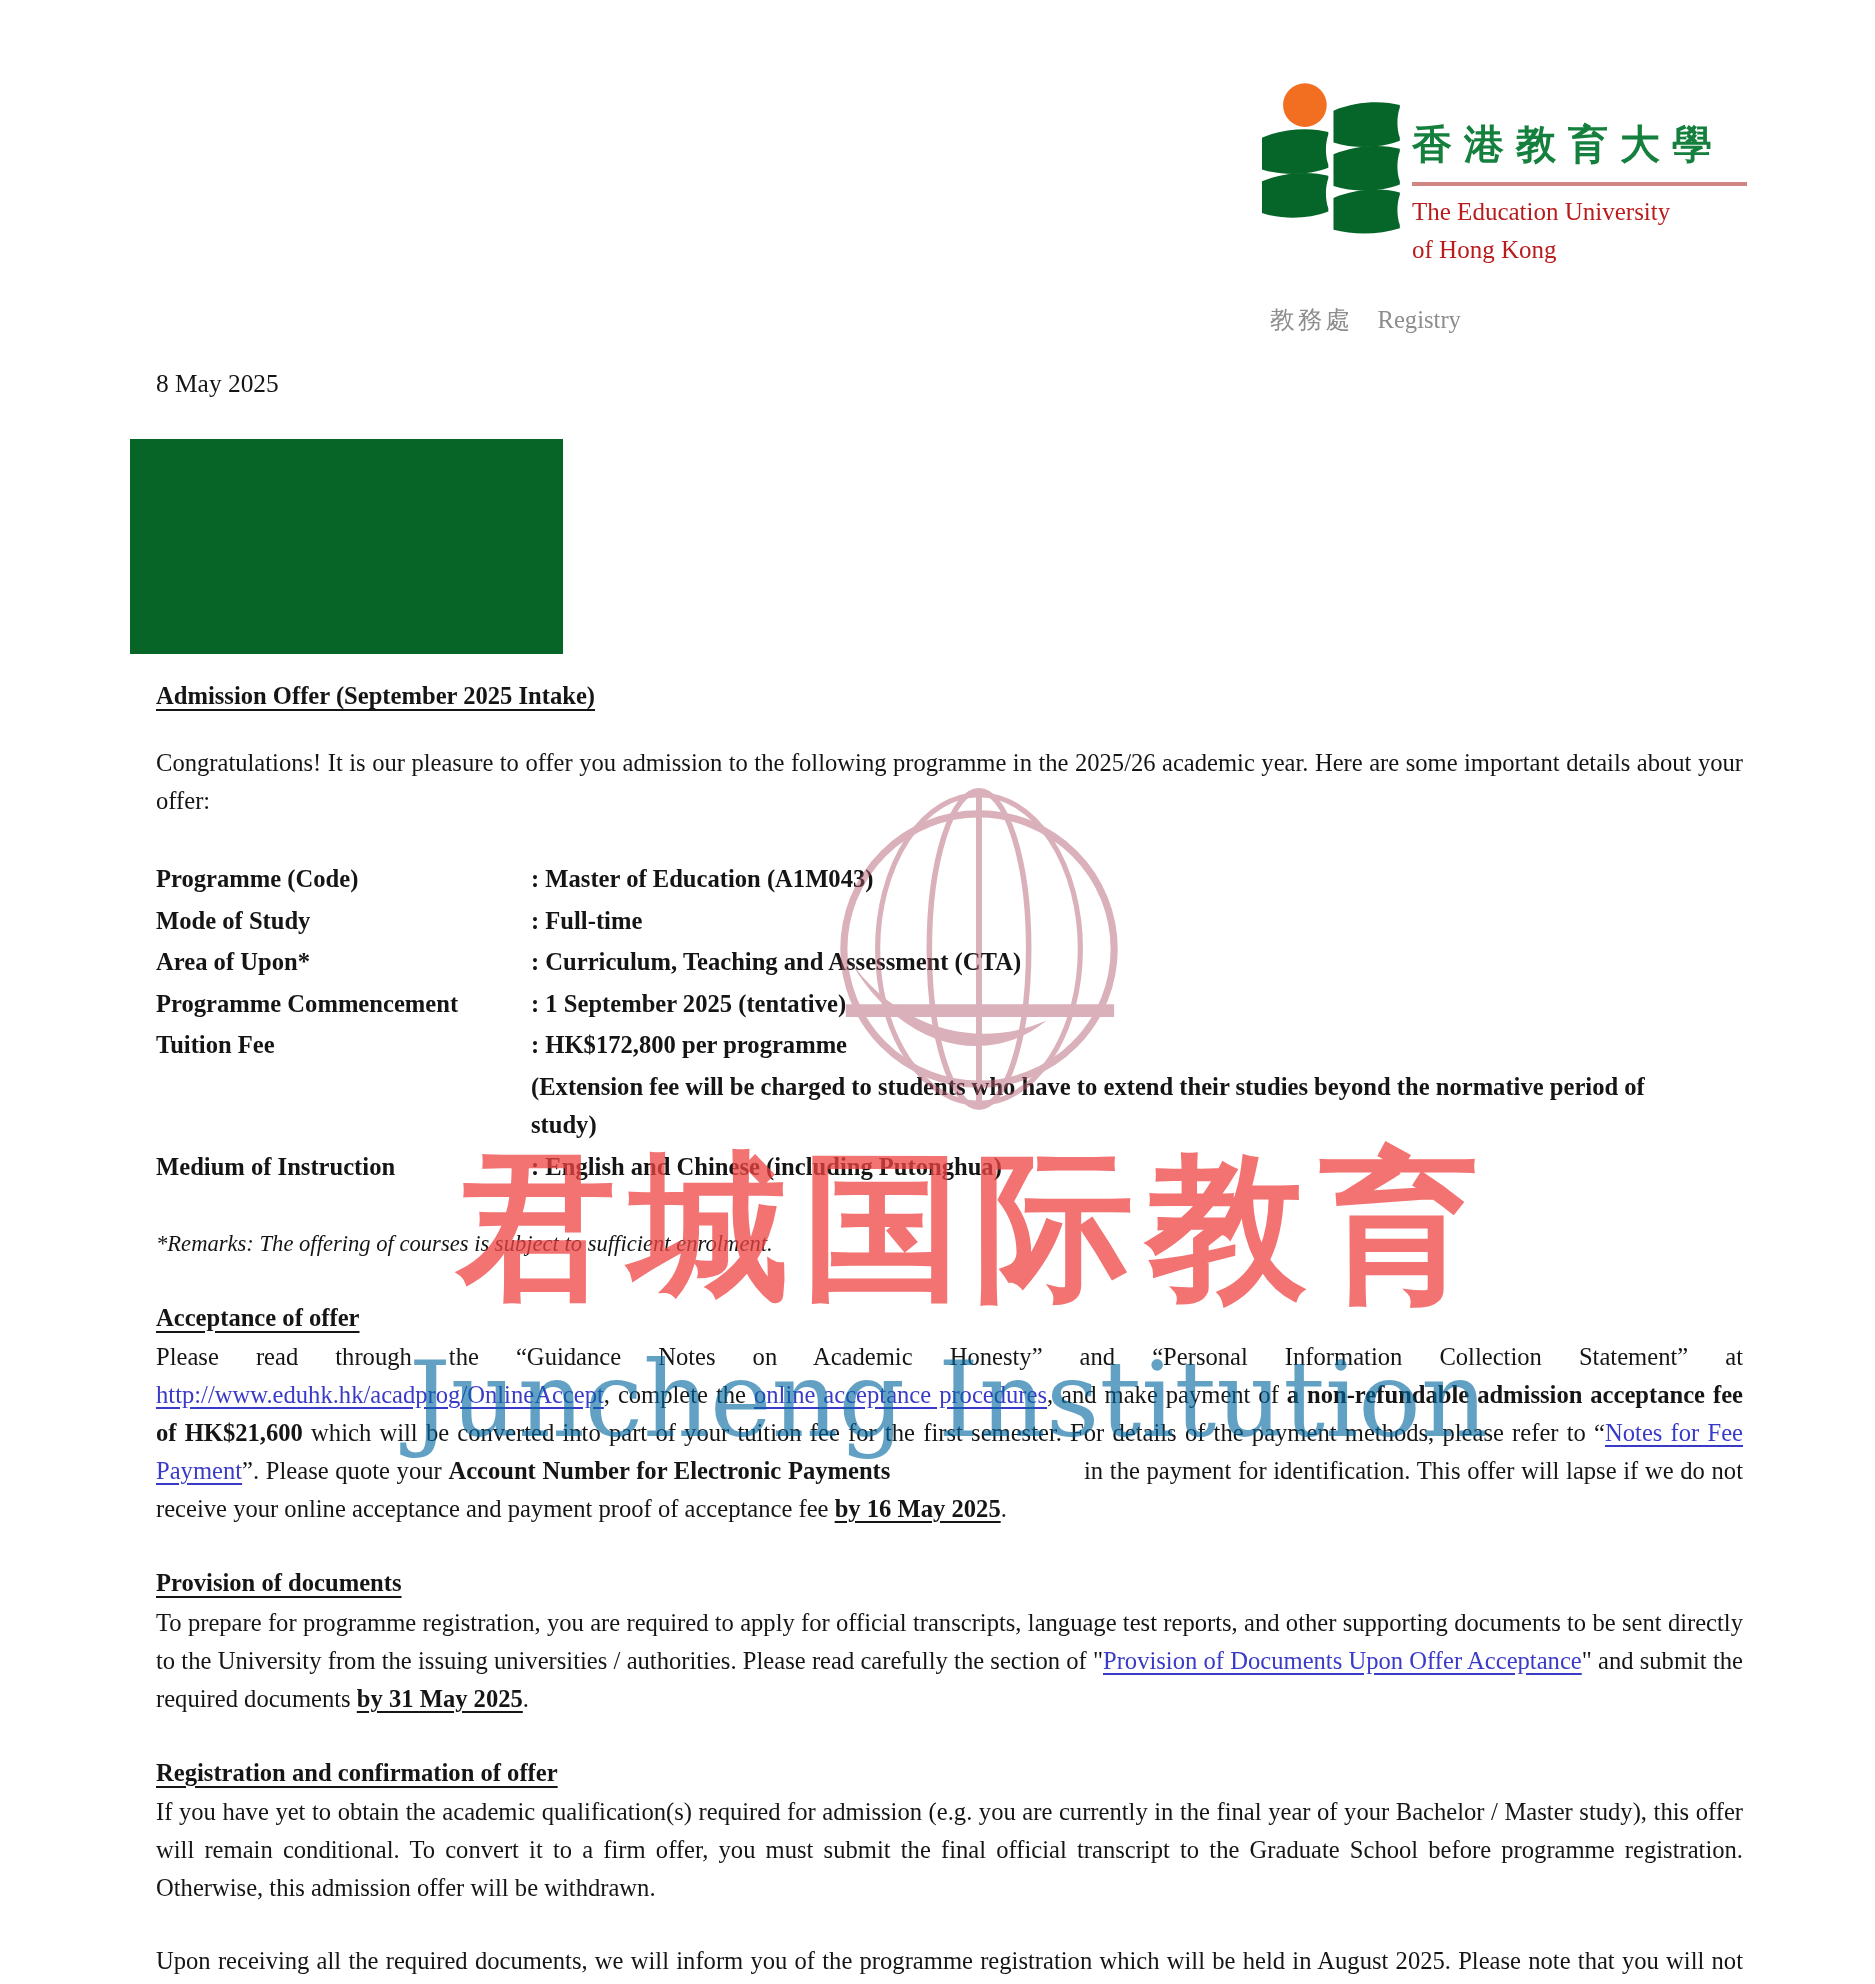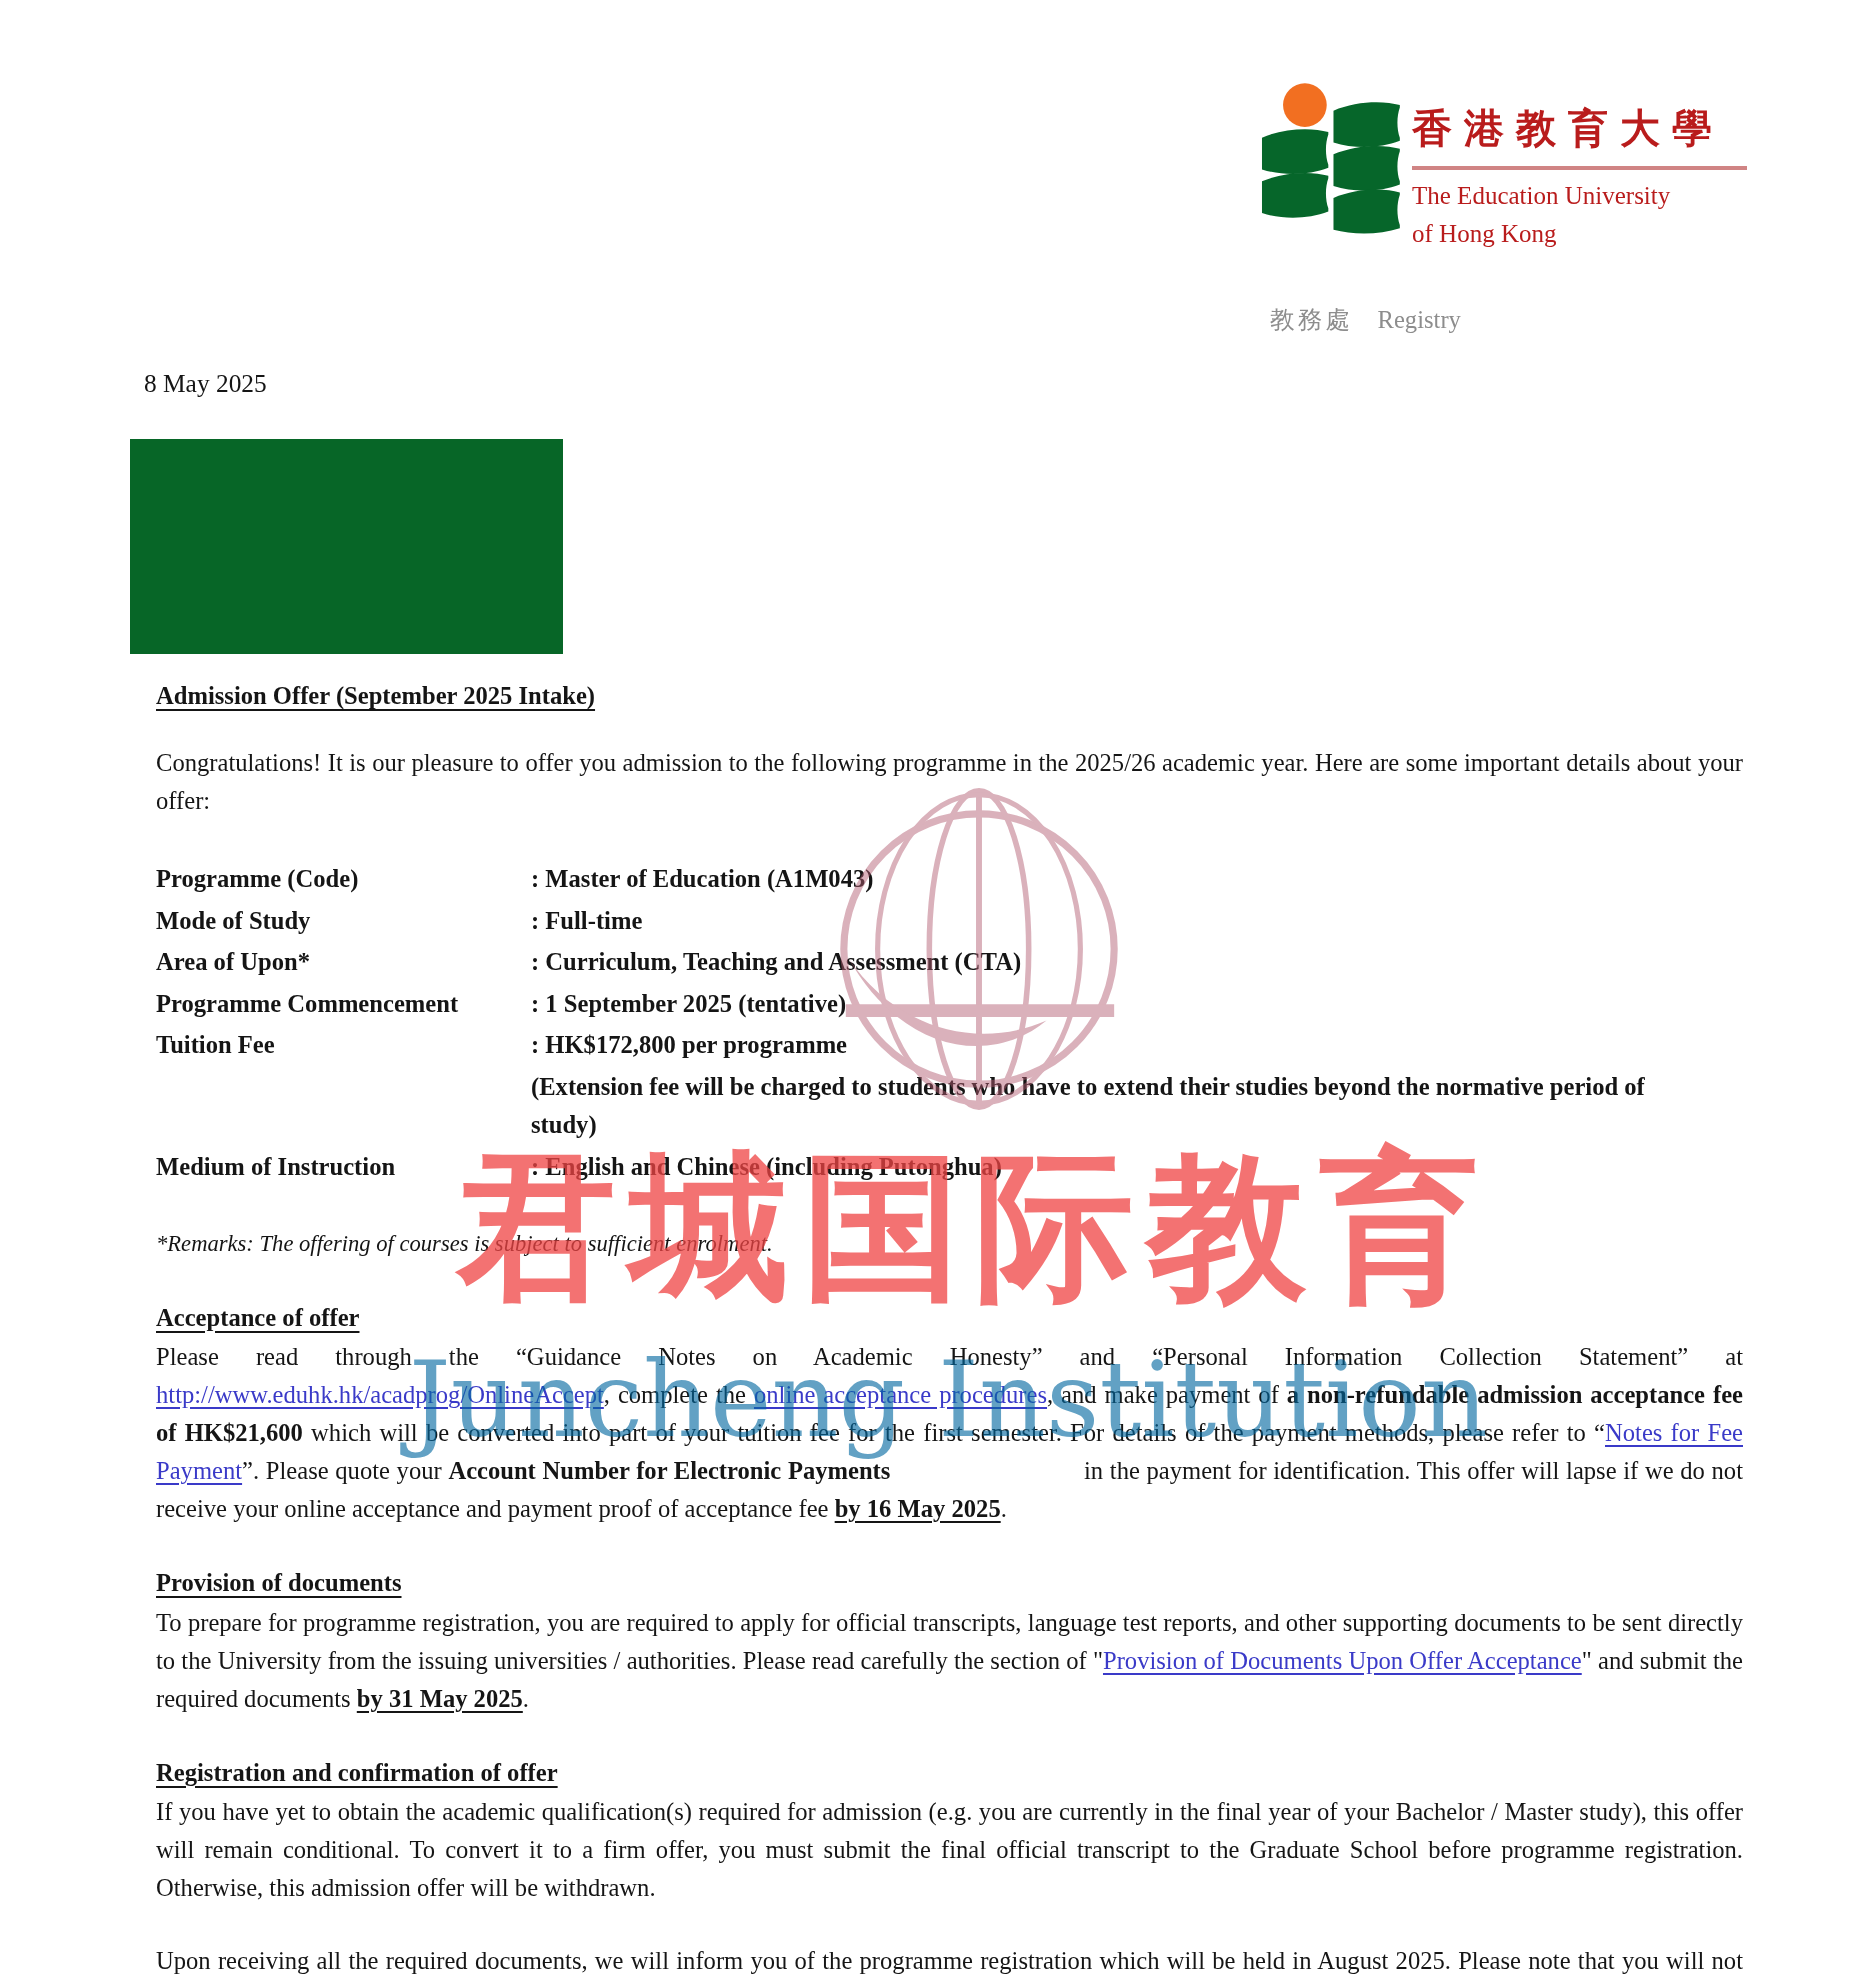--- a/index.html
+++ b/index.html
@@ -5,28 +5,28 @@
   html,body{margin:0;padding:0;background:#e8e8e8;}
   .page{
     position:relative; width:1875px; height:2579px; background:#ffffff;
     font-family:"Liberation Serif", serif; color:#151515; overflow:hidden;
   }
   
   .logo{position:absolute; left:1260px; top:79px; width:500px;}
   .logo-icon{position:absolute; left:0; top:3.2px; width:143px; height:153px;}
   .logo-text{position:absolute; left:152px; top:22px; width:349px;}
   .logo-cn{font-family:"DejaVu Sans", sans-serif; font-weight:700; font-size:40px;
-    letter-spacing:12px; color:#b91c1c; white-space:nowrap;}
+    letter-spacing:12px; color:#15803d; white-space:nowrap;margin-top:16px;}
   .logo-divider{width:335px; height:3.6px; background:#d08484; margin:10.3px 0 7.1px 0;}
   .logo-en{font-size:25px; line-height:38px; color:#b91c1c; white-space:nowrap;}
   .dept{position:absolute; left:1270px; top:303px; font-size:24.6px; color:#8d8d8d; white-space:nowrap;}
   .dept .cn{font-family:"DejaVu Sans", sans-serif; letter-spacing:3.2px;}
   .dept .en{margin-left:18px; font-family:"Liberation Serif", serif;text-align:center;}
   
-  .date{position:absolute; left:144px; top:369px; font-size:25.4px;}
+  .date{position:absolute; left:156px; top:369px; font-size:25.4px;}
   .redaction{position:absolute; left:130px; top:439px; width:433px; height:215px; background:#076627;}
   .content{position:absolute; left:156px; top:677px; width:1587px; font-size:24.6px; line-height:38px;}
   .title{font-weight:bold; text-decoration:underline; text-decoration-thickness:2px; text-underline-offset:4.8px;}
   .para{text-align:justify; margin:0;}
   .intro{margin-top:29px;}
   .details{margin-top:40px;font-weight:bold;}
   .det-row{display:flex; margin-bottom:3.6px;}
   .det-lbl{width:375px; flex:none;}
   .det-val{flex:1; text-align:left;}
   .det-cont{max-width:1171px;}

